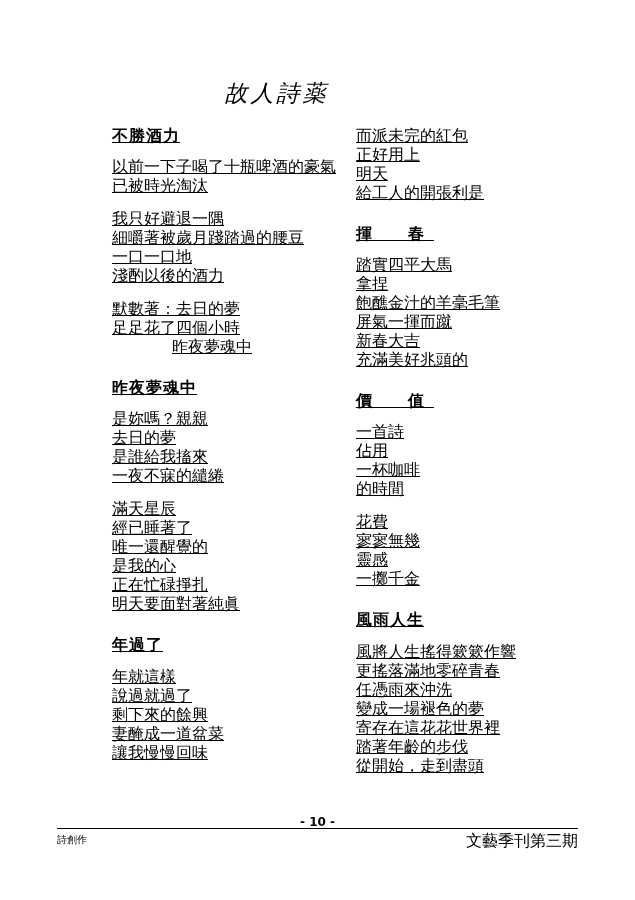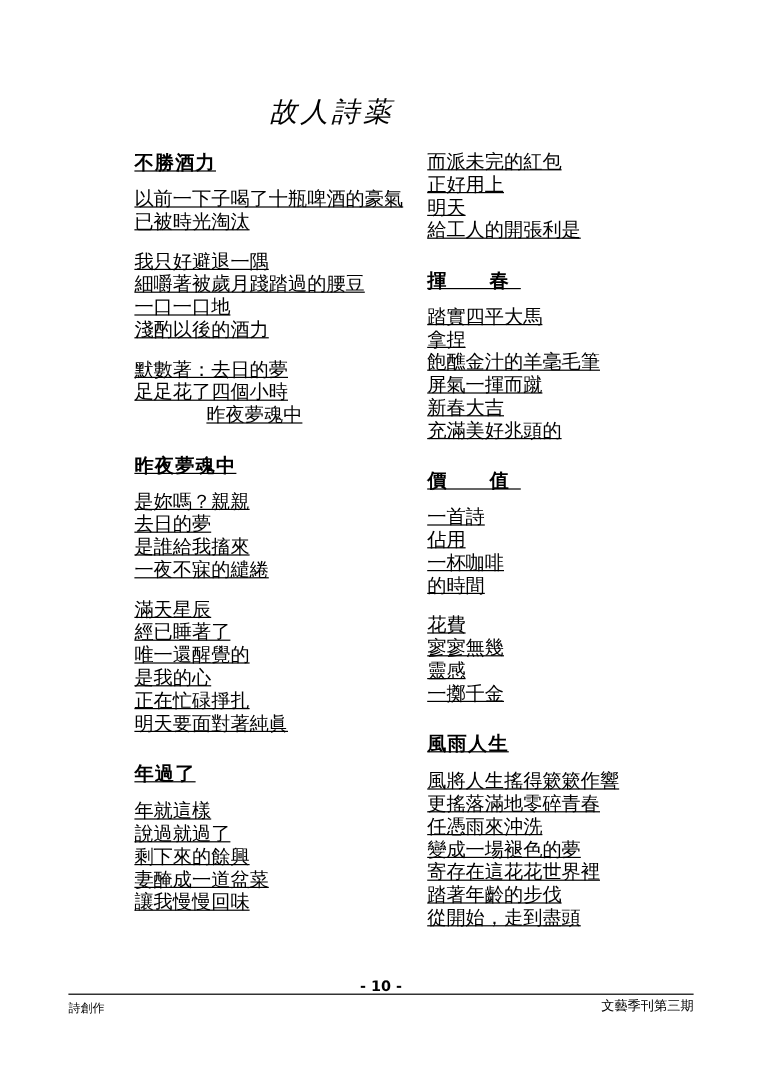--- a/index.html
+++ b/index.html
@@ -98,21 +98,21 @@
     top: -13px;
     text-align: center;
     font-family: "DejaVu Sans", "Liberation Sans", sans-serif;
     font-size: 12px;
     font-weight: bold;
   }
   .footer-right {
     position: absolute;
     right: 0;
     top: 3px;
-    font-size: 11px;
+    font-size: 16px;
   }
 </style>
 </head>
 <body>
 
 <div class="page">
 
   <div class="page-title">故人詩薬</div>
 
   <div class="columns">

